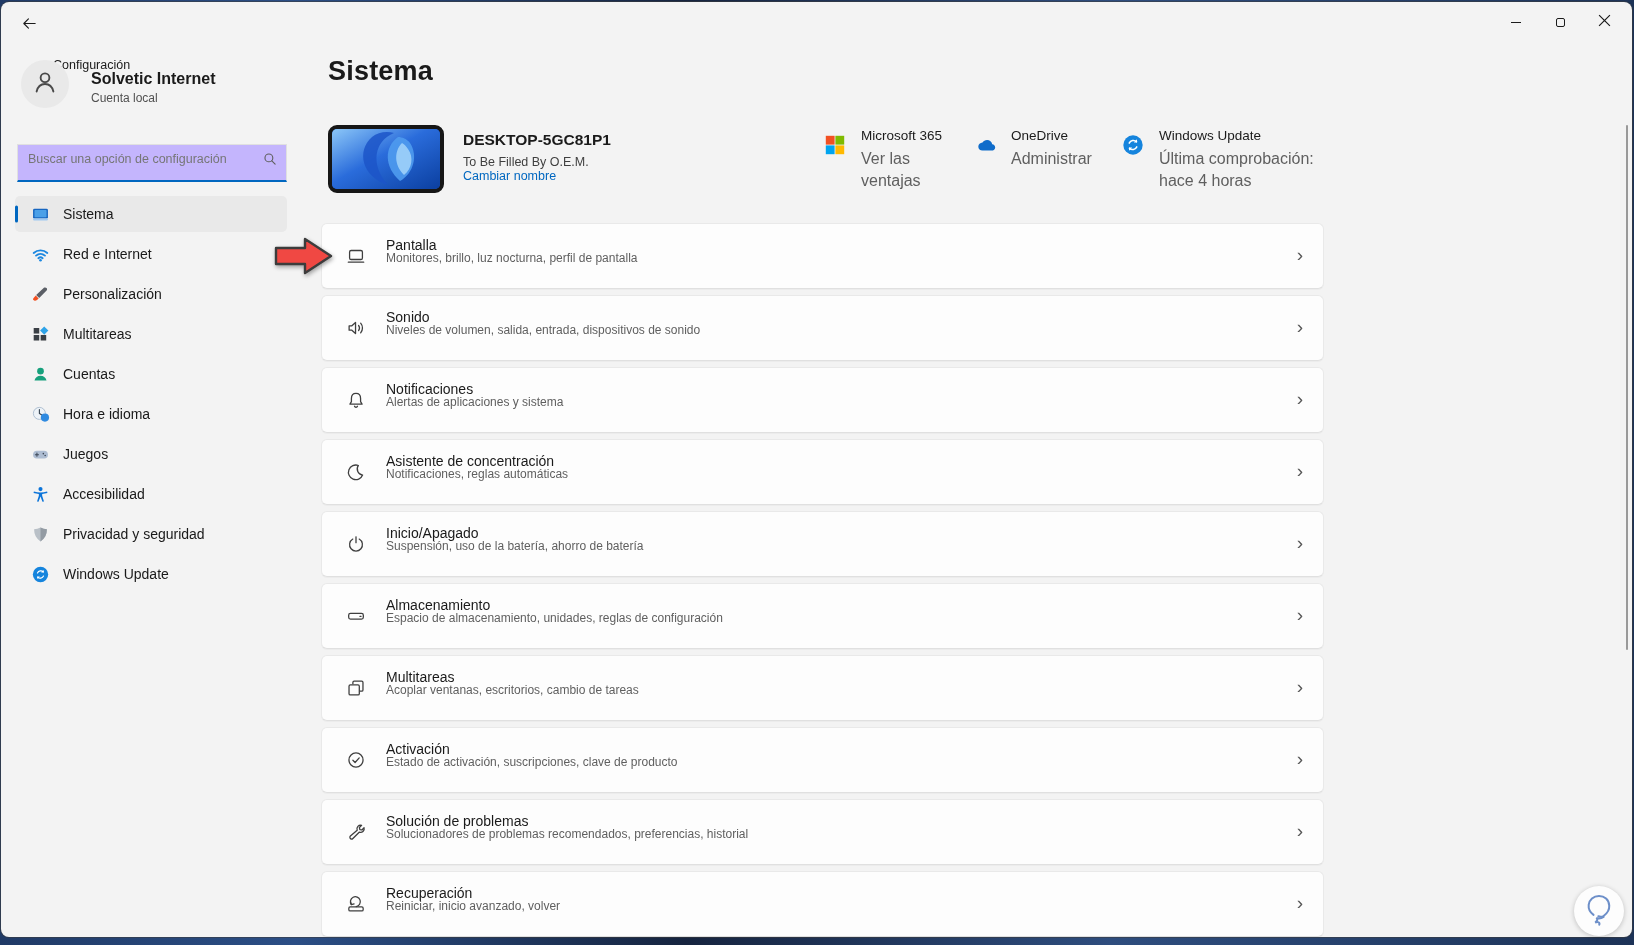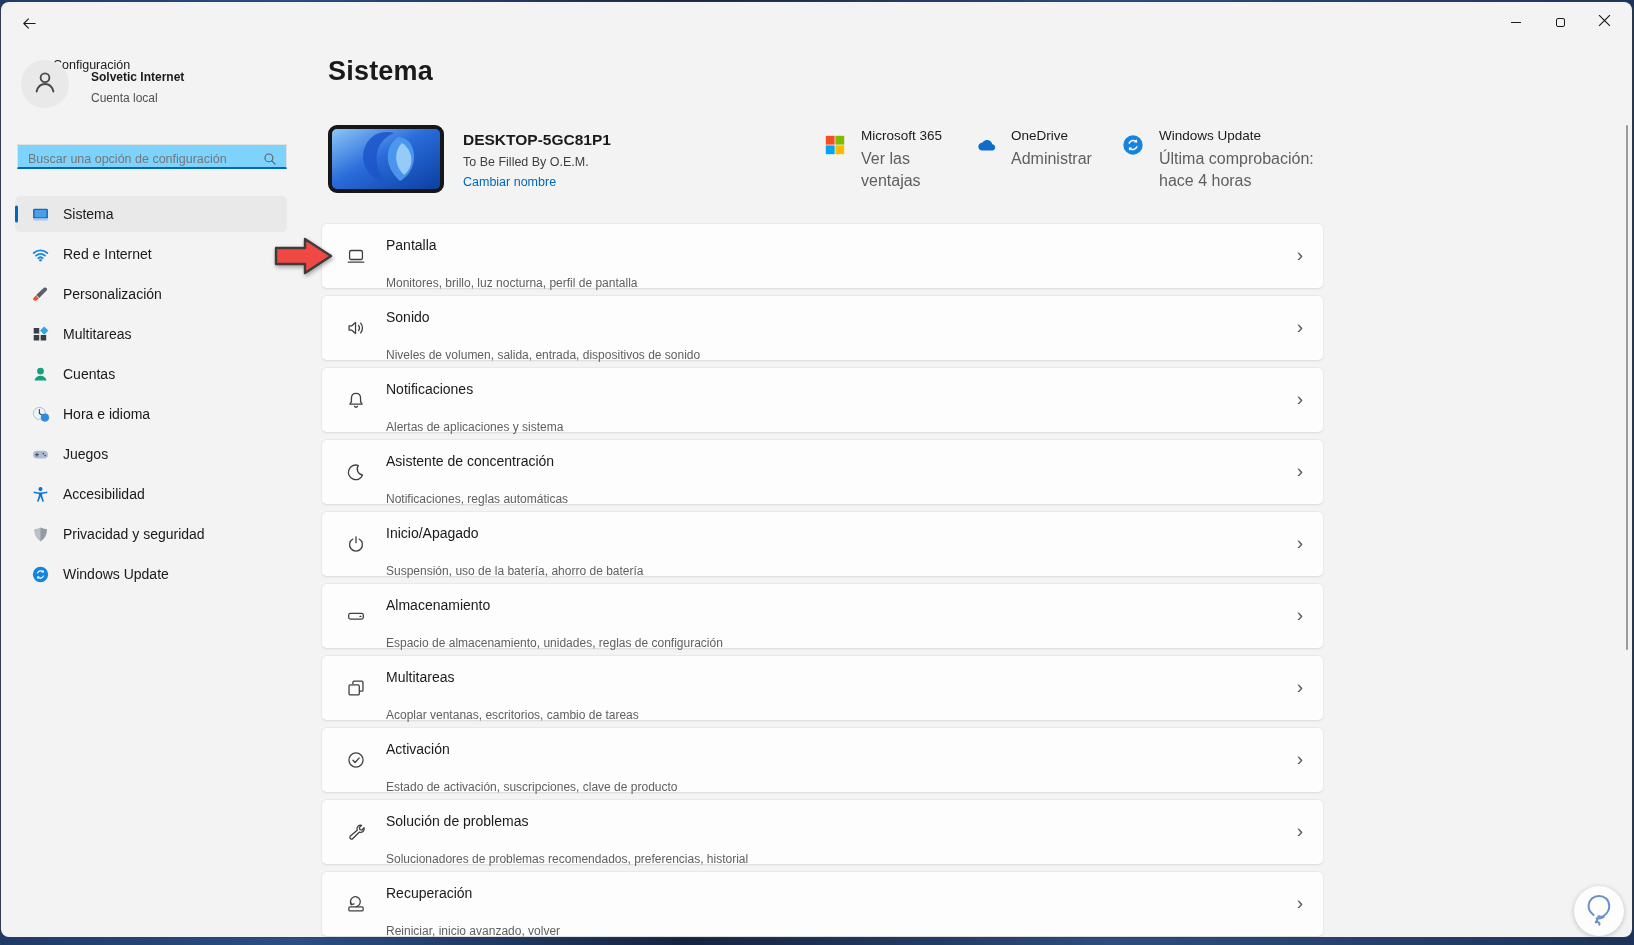--- a/index.html
+++ b/index.html
@@ -12,23 +12,23 @@
   .titlebar{position:absolute;left:0;top:0;right:0;height:46px;}
   .back-btn{position:absolute;left:16px;top:11px;width:24px;height:24px;display:flex;align-items:center;justify-content:center;}
   .app-title{position:absolute;left:52px;top:16px;font-size:12.5px;color:#1b1b1b;margin-top:40px;}
   .win-controls{position:absolute;right:6px;top:4px;display:flex;}
   .win-btn{width:44px;height:32px;display:flex;align-items:center;justify-content:center;}
   .glyph-min{width:10px;height:1px;background:#1b1b1b;}
   .glyph-max{width:9px;height:9px;border:1px solid #1b1b1b;border-radius:2px;}
   
   .sidebar{position:absolute;left:0;top:46px;width:302px;bottom:0;}
   .avatar{position:absolute;left:20px;top:12px;width:48px;height:48px;border-radius:50%;background:#e9e9e9;display:flex;align-items:center;justify-content:center;}
-  .user-name{position:absolute;left:90px;top:22px;font-size:12px;font-weight:700;color:#1a1a1a;}
+  .user-name{position:absolute;left:90px;top:22px;font-size:16px;font-weight:700;color:#1a1a1a;}
   .user-type{position:absolute;left:90px;top:43px;font-size:12px;color:#505050;}
-  .searchbox{position:absolute;left:16px;top:96px;width:270px;height:25px;background:#7dd3fc;
+  .searchbox{position:absolute;left:16px;top:96px;width:270px;height:38px;background:#c4b5fd;
     border:1px solid #e0e0e0;border-bottom:2px solid #0067c0;border-radius:0;}
   .searchbox input{position:absolute;left:0;top:0;width:232px;height:27px;border:0;outline:0;background:transparent;
     padding:0 0 0 10px;font-size:12.5px;color:#1a1a1a;font-family:inherit;}
   .searchbox input::placeholder{color:#767676;}
   .search-ico{position:absolute;right:8px;top:6px;}
   .nav{position:absolute;left:14px;top:148px;width:274px;}
   .nav-item{position:relative;width:272px;height:36px;margin-bottom:4px;border-radius:5px;
     display:flex;align-items:center;padding-left:16px;cursor:default;}
   .nav-item.selected{background:#e9e9e9;}
   .nav-item.selected::before{content:"";position:absolute;left:0;top:50%;transform:translateY(-50%);
@@ -36,40 +36,40 @@
   .nav-ico{width:19px;height:19px;margin-right:13px;flex:0 0 auto;}
   .nav-ico svg{width:19px;height:19px;display:block;}
   .nav-label{font-size:14px;color:#191919;white-space:nowrap;}
   
   .main{position:absolute;left:302px;top:46px;right:0;bottom:0;}
   .page-title{position:absolute;left:25px;top:8px;font-size:27px;font-weight:700;color:#1a1a1a;letter-spacing:.2px;}
   .device-thumb{position:absolute;left:25px;top:77px;width:116px;height:68px;border:4px solid #161616;border-radius:9px;overflow:hidden;background:#1c55c8;}
   .device-thumb svg{width:100%;height:100%;display:block;}
   .device-name{position:absolute;left:160px;top:83px;font-size:15.5px;font-weight:700;color:#1a1a1a;}
   .device-oem{position:absolute;left:160px;top:107px;font-size:12.5px;color:#3f3f3f;}
-  .device-rename{position:absolute;left:160px;top:127px;font-size:12.5px;color:#0067c0;cursor:pointer;}
+  .device-rename{position:absolute;left:160px;top:121px;font-size:12.5px;color:#0067c0;cursor:pointer;}
   .promos{position:absolute;left:0;top:80px;right:0;height:70px;}
   .promo{position:absolute;top:0;}
   .promo-ico{position:absolute;left:0;top:5px;}
   .promo-ico svg{width:24px;height:24px;display:block;}
   .promo-text{position:absolute;left:38px;top:0;}
   .promo-title{font-size:13.5px;font-weight:400;color:#1a1a1a;white-space:nowrap;}
   .promo-sub{margin-top:5px;font-size:16px;color:#5f5f5f;line-height:1.35;}
   .promo:nth-child(1){left:520px;}
   .promo:nth-child(2){left:670px;}
   .promo:nth-child(3){left:818px;}
   .promo:nth-child(3) .promo-sub{width:160px;}
   
   .rows{position:absolute;left:18px;top:175px;width:1003px;}
   .row{position:relative;height:66px;margin-bottom:6px;background:#fdfdfd;border:1px solid #e9e9e9;
     border-bottom-color:#e0e0e0;border-radius:6px;box-shadow:0 1px 1px rgba(0,0,0,.03);}
   .row-ico{position:absolute;left:23px;top:50%;transform:translateY(-50%);width:22px;height:22px;}
   .row-ico svg{width:22px;height:22px;display:block;}
   .row-title{position:absolute;left:64px;top:13px;font-size:14px;color:#1a1a1a;white-space:nowrap;}
-  .row-sub{position:absolute;left:64px;top:52px;font-size:12px;color:#5f5f5f;white-space:nowrap;}
+  .row-sub{position:absolute;left:64px;top:27px;font-size:12px;color:#5f5f5f;white-space:nowrap;}
   .row-chev{position:absolute;right:20px;top:50%;transform:translateY(-54%);font-size:19px;color:#565656;}
   
   .red-arrow{position:absolute;left:274px;top:235px;width:60px;height:42px;z-index:6;
     filter:drop-shadow(1px 2px 2px rgba(0,0,0,.35));}
   .scrollbar{position:absolute;left:1625px;top:123px;width:2px;height:525px;background:#999;border-radius:1px;}
   .bulb-badge{position:absolute;left:1574px;top:886px;width:50px;height:50px;border-radius:50%;background:#fdfdfd;
     box-shadow:0 1px 5px rgba(0,0,0,.22);display:flex;align-items:center;justify-content:center;z-index:7;}
 </style>
 </head>
 <body>

